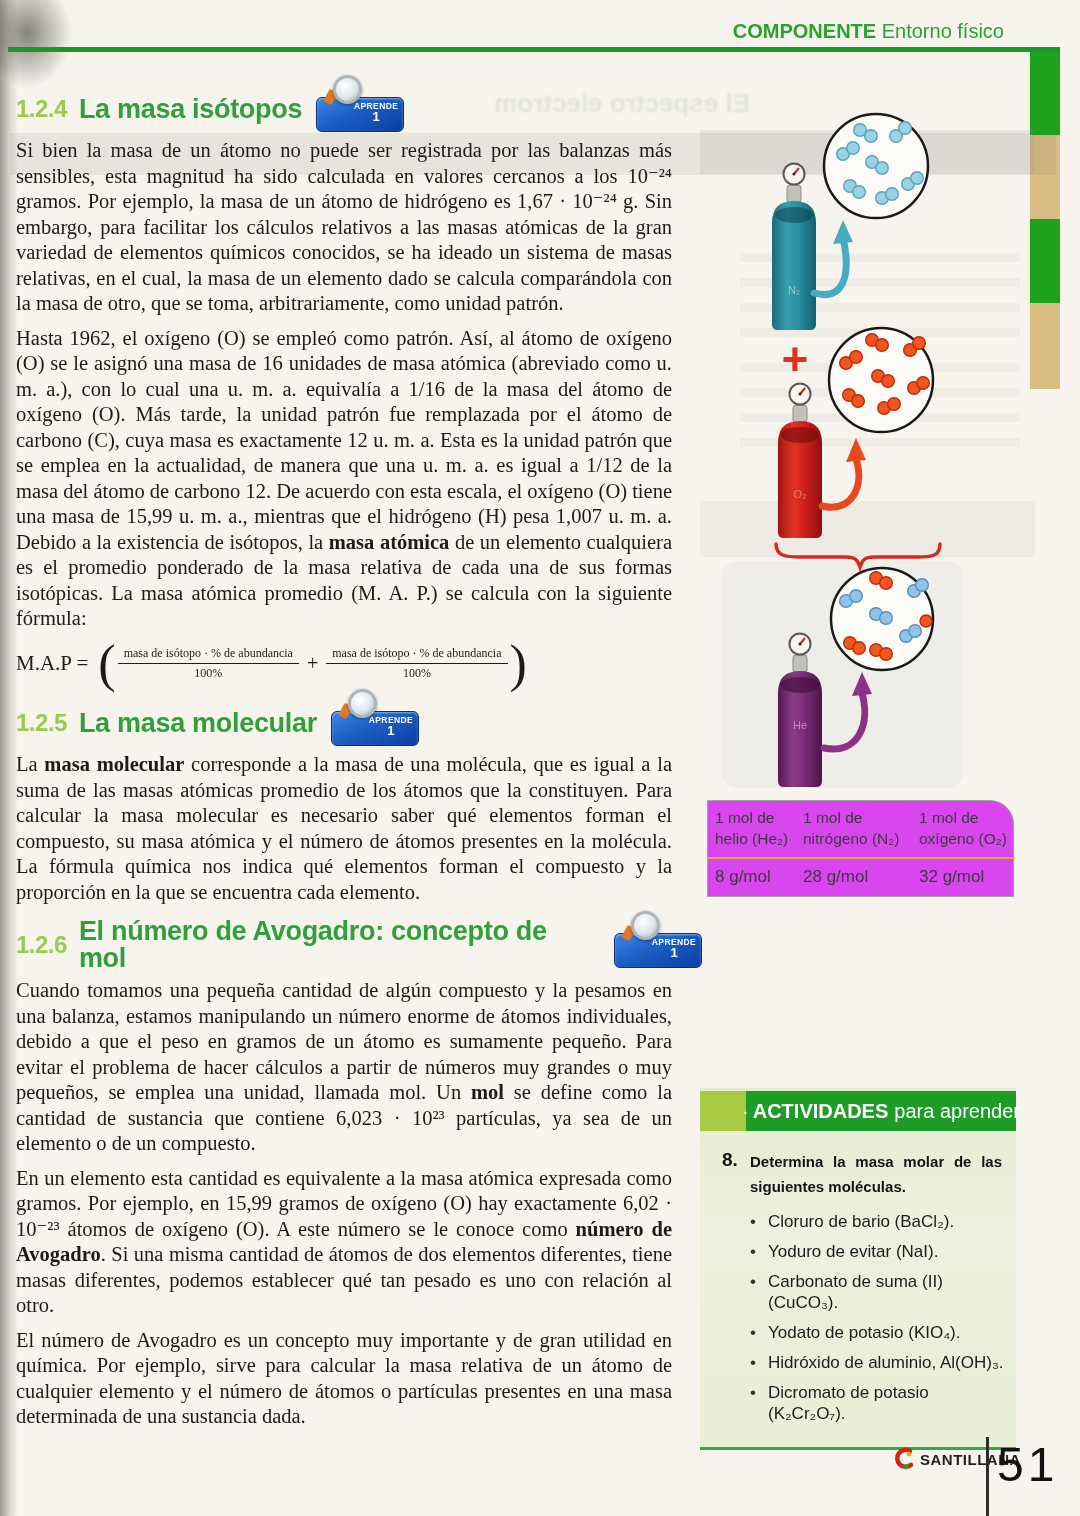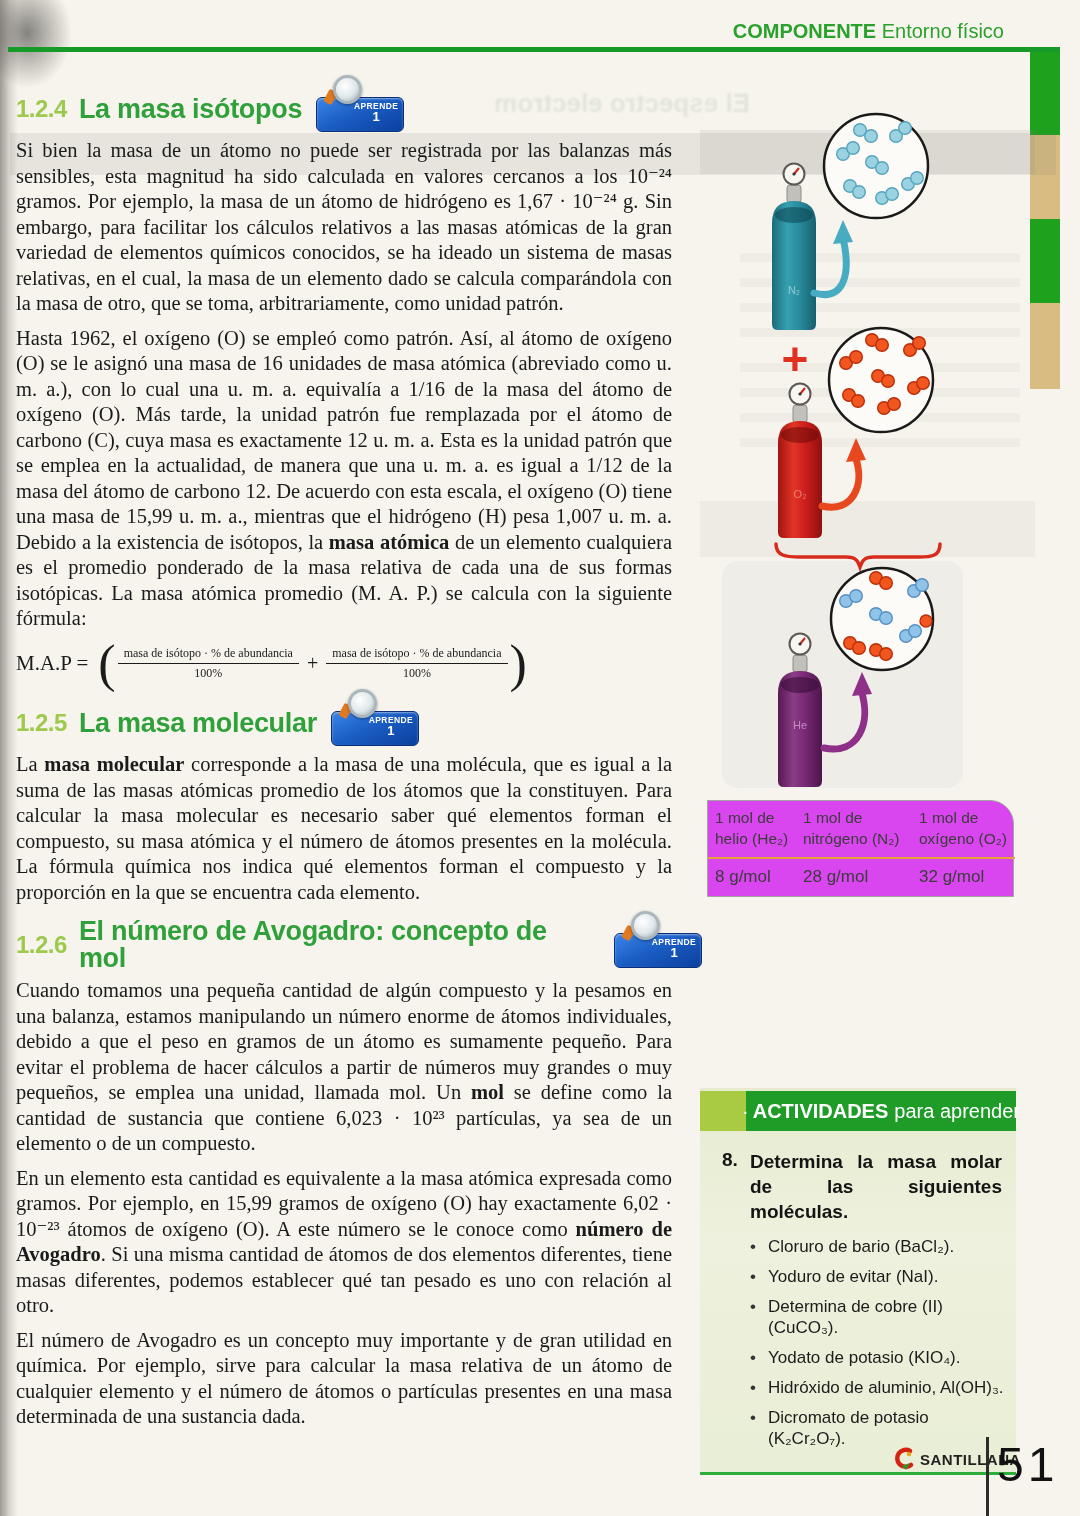--- a/index.html
+++ b/index.html
@@ -68,21 +68,21 @@
     padding:0 12px 14px 0;}
   .act-hd{position:relative;height:40px;margin-top:3px;}
   .act-sq{position:absolute;left:0;top:0;width:46px;height:40px;background:#a9cb43;}
   .act-bar{position:absolute;left:46px;right:-12px;top:0;background:#1f9c27;height:40px;
     display:flex;align-items:center;justify-content:center;color:#fff;font-size:20px;white-space:nowrap;}
   .act-bar b{font-weight:bold;margin:0 6px 0 4px;}
   .act-skill{margin:18px 0 0 18px;font-family:"Liberation Serif","DejaVu Serif",serif;
     font-variant:small-caps;font-weight:bold;font-size:23px;letter-spacing:.5px;color:#c03a1a;}
   .act-ex{display:flex;margin:18px 0 0 22px;}
   .act-ex .n{width:28px;font-weight:bold;font-size:19px;color:#141414;flex:0 0 auto;}
-  .act-ex .t{font-weight:bold;font-size:19px;line-height:25px;color:#141414;width:252px;text-align:justify;}
+  .act-ex .t{font-weight:bold;font-size:15px;line-height:25px;color:#141414;width:252px;text-align:justify;}
   .act-ul{margin:12px 0 0 0;padding:0 0 0 50px;list-style:none;}
   .act-ul li{display:flex;font-size:17px;line-height:21px;color:#1c1c1c;margin-bottom:9px;}
   .act-ul .blt{width:18px;flex:0 0 auto;color:#333;}
   
   .f-logo{position:absolute;left:892px;top:1446px;display:flex;align-items:center;}
   .f-brand{font-size:15px;font-weight:bold;letter-spacing:.5px;color:#23211e;margin-left:4px;}
   .f-div{position:absolute;left:986px;top:1437px;width:2.5px;height:79px;background:#2e2c29;}
   .f-num{position:absolute;left:997px;top:1437px;font-size:48px;letter-spacing:4px;color:#111;}
 </style>
 </head>
@@ -337,21 +337,21 @@
       <li>
           <span class="blt">•</span>
           <span>Cloruro de bario (BaCl₂).</span>
         </li>
       <li>
           <span class="blt">•</span>
           <span>Yoduro de evitar (NaI).</span>
         </li>
       <li>
           <span class="blt">•</span>
-          <span>Determina de cobre (II) (CuCO₃).</span>
+          <span>Carbonato de suma (II) (CuCO₃).</span>
         </li>
       <li>
           <span class="blt">•</span>
           <span>Yodato de potasio (KIO₄).</span>
         </li>
       <li>
           <span class="blt">•</span>
           <span>Hidróxido de aluminio, Al(OH)₃.</span>
         </li>
       <li>

